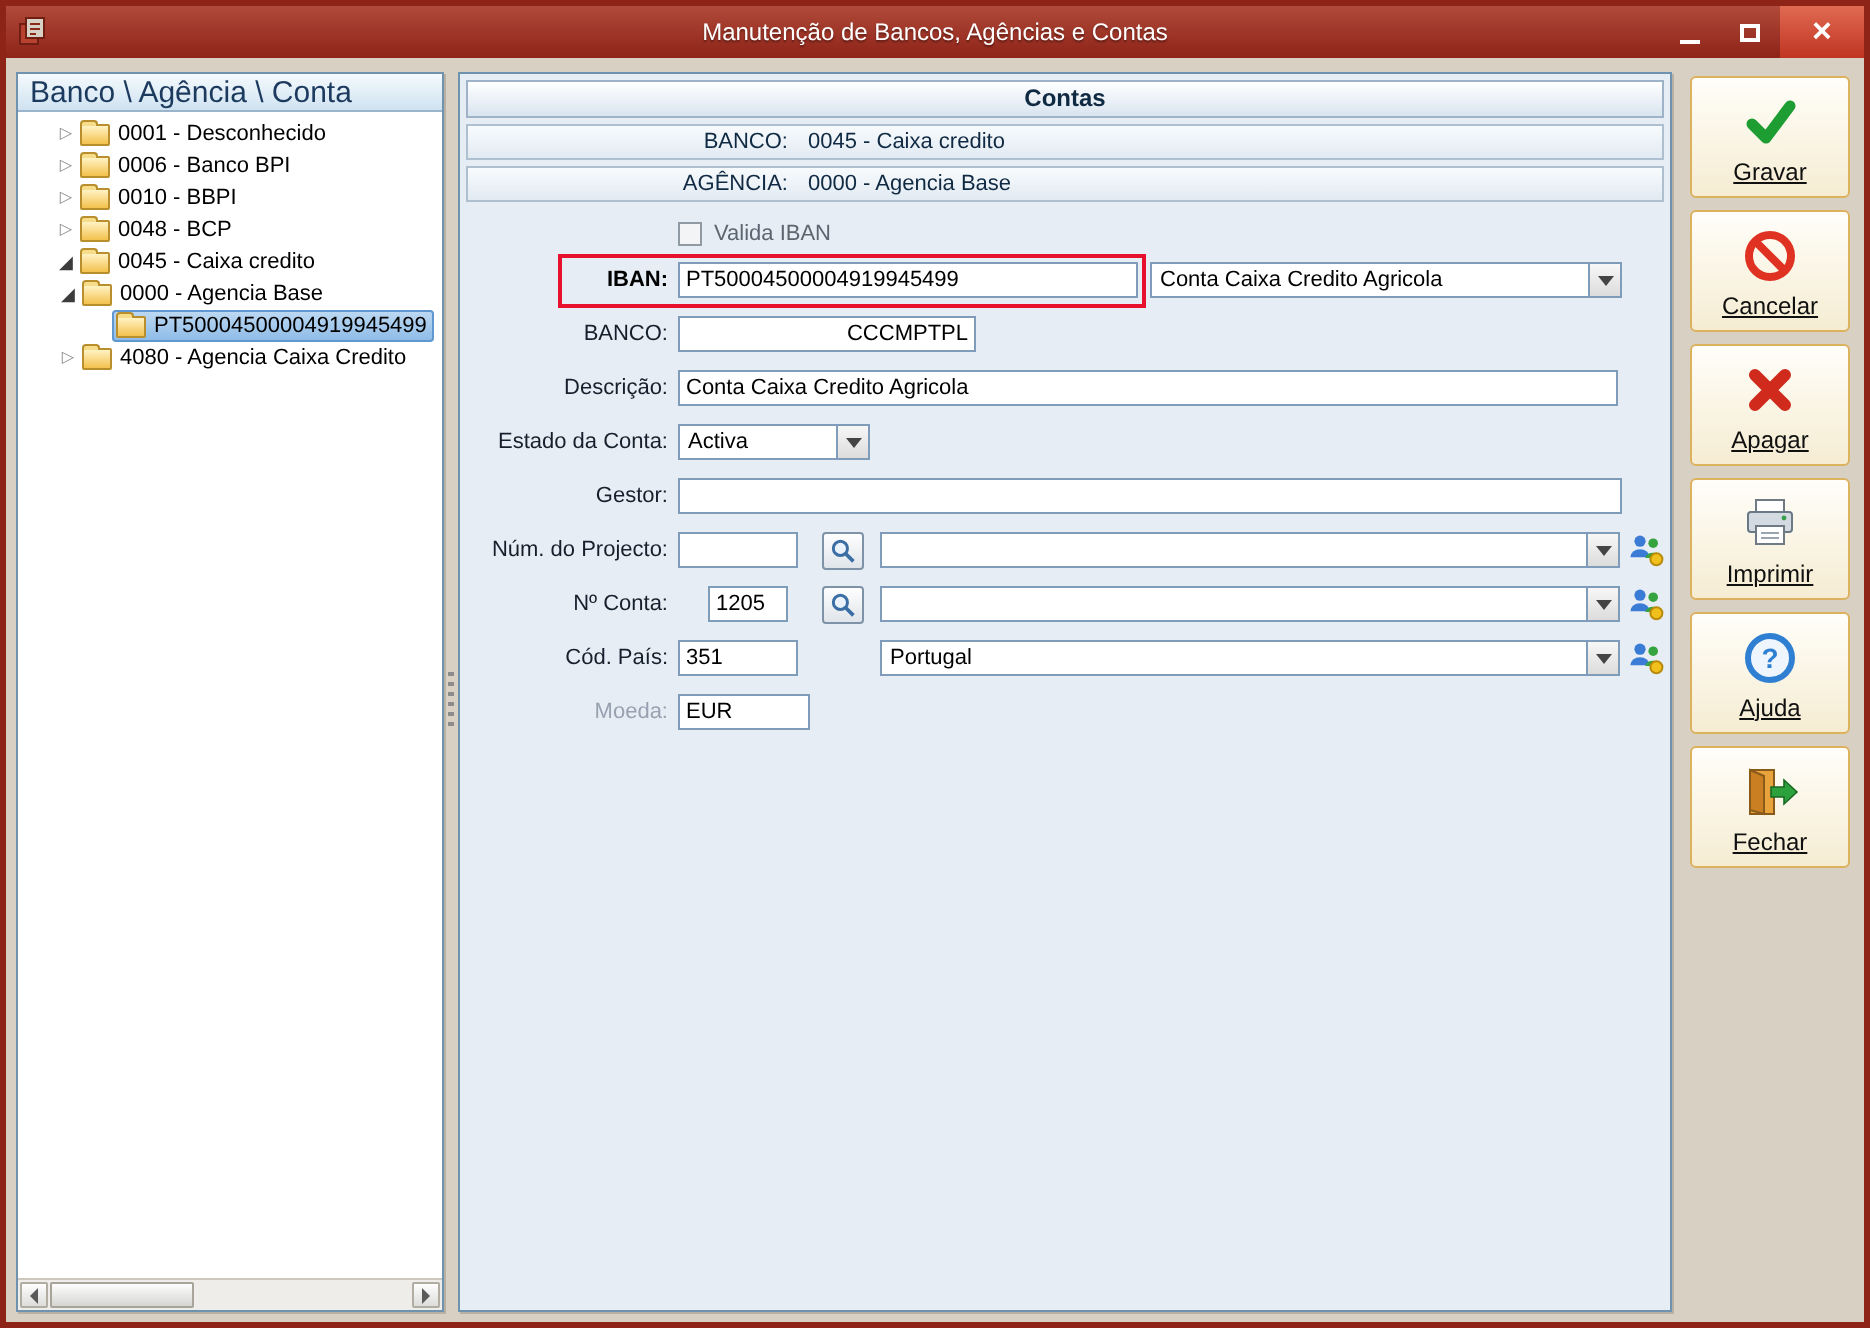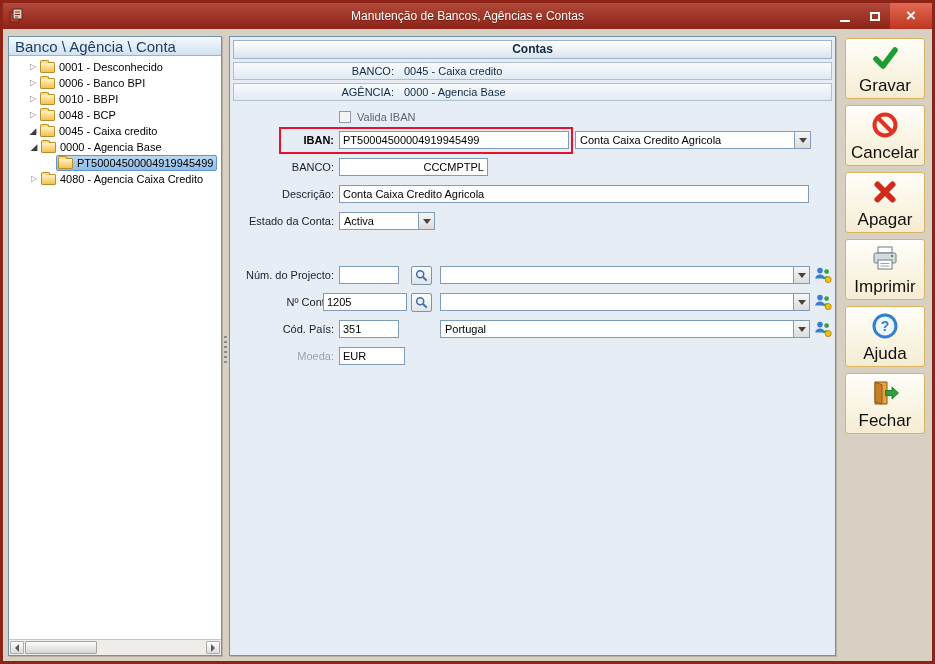--- a/index.html
+++ b/index.html
@@ -74,21 +74,21 @@
 
   
   .r-iban{top:94px}.r-swift{top:121px}.r-desc{top:148px}.r-estado{top:175px}.r-gestor{top:202px}
   .r-proj{top:229px}.r-conta{top:256px}.r-pais{top:283px}.r-moeda{top:310px}
 
   
   .actions{position:absolute;left:836px;top:0;width:96px;height:632px}
   .abtn{position:absolute;left:6px;width:80px;height:61px;border:1px solid #dcb25f;border-radius:3px;
     background:linear-gradient(#fffef9,#f5ecd2);cursor:pointer;display:flex;flex-direction:column;align-items:center;justify-content:center;gap:2px;font-family:inherit}
   .b1{top:9px}.b2{top:76px}.b3{top:143px}.b4{top:210px}.b5{top:277px}.b6{top:344px}
-  .albl{font-size:17px;color:#101010}
+  .albl{font-size:12px;text-decoration:underline;color:#101010}
   .aicon{width:32px;height:32px;display:flex;align-items:center;justify-content:center}
 </style>
 </head>
 <body>
 
 <div class="window">
 
   <div class="titlebar">
     <span class="app-icon">
       <svg width="16" height="16" viewBox="0 0 16 16">
@@ -232,20 +232,24 @@
       <div class="frow r-estado">
         <span class="flabel">Estado da Conta:</span>
         <div class="combo" style="left:106px;width:96px">
           <span class="combo-text">Activa</span>
           <span class="combo-arrow">
               <i></i>
             </span>
         </div>
       </div>
 
+      <div class="frow r-gestor">
+        <span class="flabel">Gestor:</span>
+        <input class="tin" style="left: 106px; width: 472px;" value="">
+      </div>
 
       <div class="frow r-proj">
         <span class="flabel">Núm. do Projecto:</span>
         <input class="tin" style="left: 106px; width: 60px;" value="">
         <button class="mini-btn" style="left:178px">
           <svg width="13" height="13" viewBox="0 0 14 14">
               <circle cx="5.6" cy="5.6" r="3.8" fill="#eaf3fb" stroke="#3a6ea5" stroke-width="1.6"></circle>
               <line x1="8.6" y1="8.6" x2="12.6" y2="12.6" stroke="#3a6ea5" stroke-width="2"></line>
             </svg>
         </button>
@@ -261,21 +265,21 @@
               <path d="M1.2 12.6 a4.8 4 0 0 1 9.6 0 z" fill="#3a7bd5"></path>
               <circle cx="12.6" cy="5.6" r="2.4" fill="#35a33f"></circle>
               <path d="M8.6 13 a4.2 3.4 0 0 1 8.2 0 z" fill="#35a33f"></path>
               <circle cx="14.2" cy="13.6" r="3" fill="#f2c01d" stroke="#b88c0a"></circle>
             </svg>
         </button>
       </div>
 
       <div class="frow r-conta">
         <span class="flabel">Nº Conta:</span>
-        <input class="tin" style="left: 90px; width: 84px;" value="1205">
+        <input class="tin" style="left: 121px; width: 40px;" value="1205">
         <button class="mini-btn" style="left:178px">
           <svg width="13" height="13" viewBox="0 0 14 14">
               <circle cx="5.6" cy="5.6" r="3.8" fill="#eaf3fb" stroke="#3a6ea5" stroke-width="1.6"></circle>
               <line x1="8.6" y1="8.6" x2="12.6" y2="12.6" stroke="#3a6ea5" stroke-width="2"></line>
             </svg>
         </button>
         <div class="combo" style="left:207px;width:370px">
           <span class="combo-arrow">
               <i></i>
             </span>

